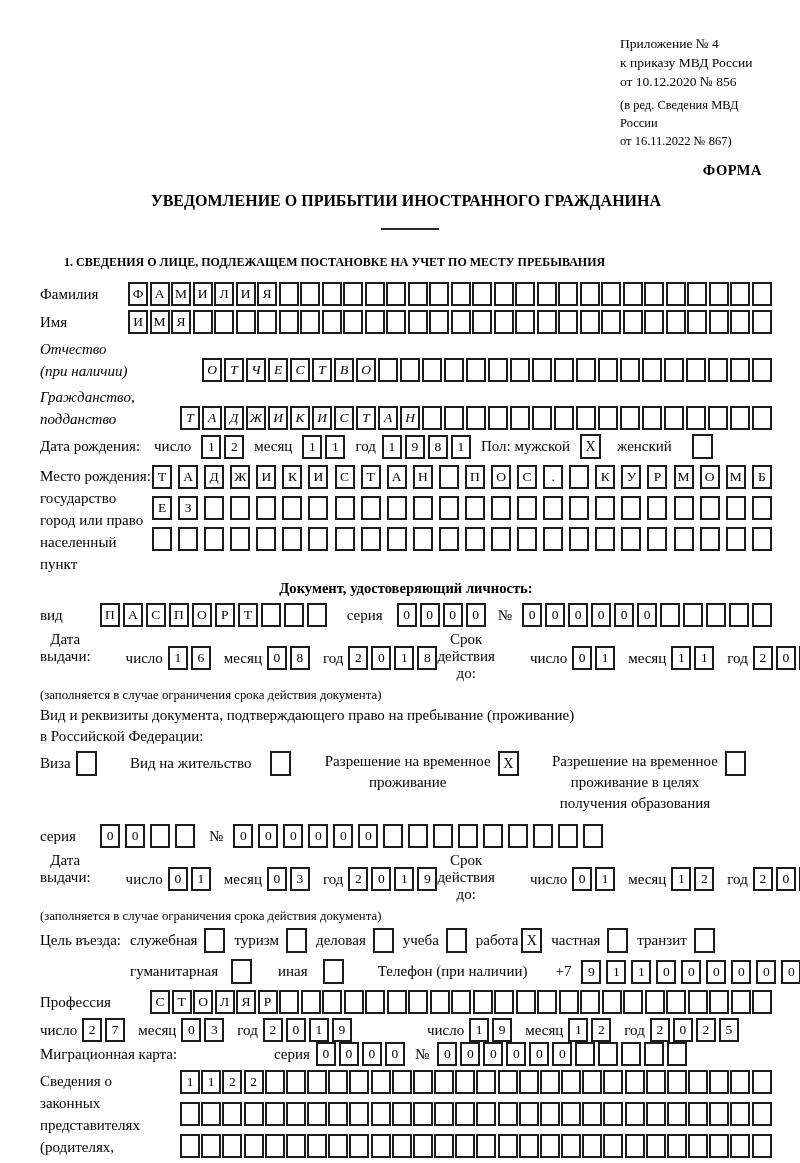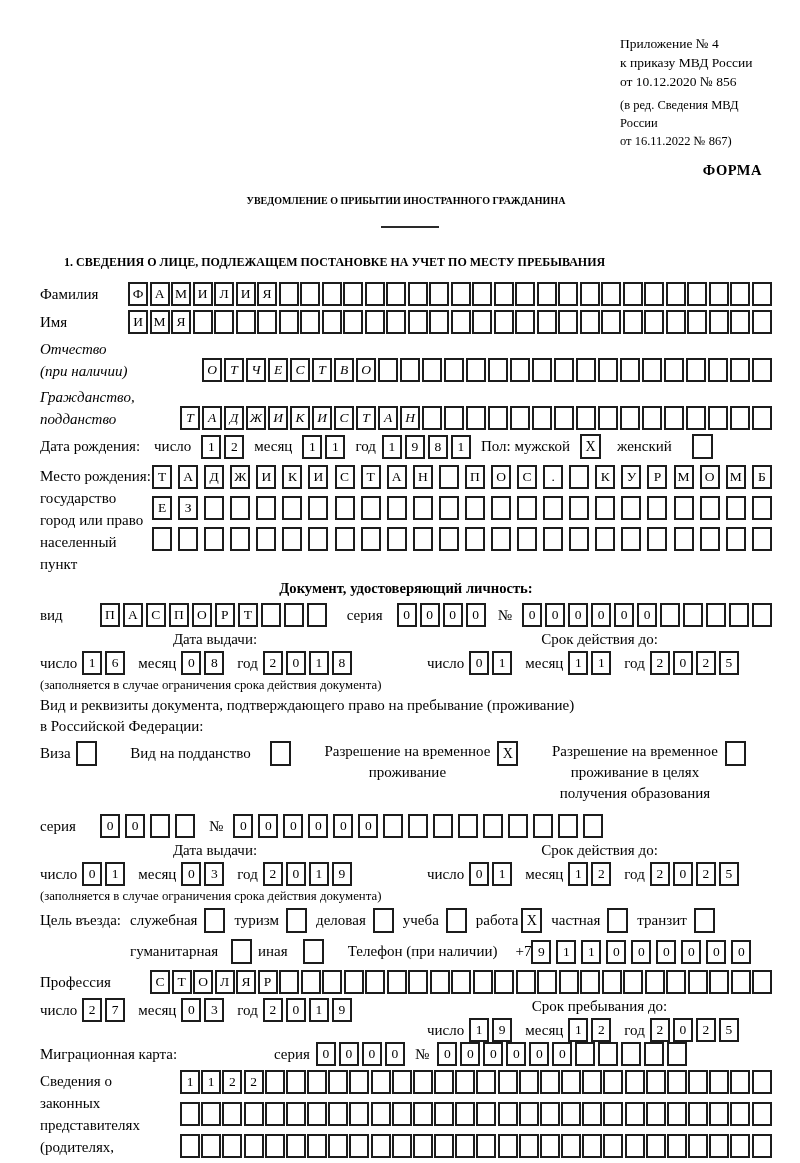--- a/index.html
+++ b/index.html
@@ -3,21 +3,21 @@
 <meta charset="utf-8">
 <style>
   html,body{margin:0;padding:0;background:#fff;}
   body{width:800px;height:1163px;overflow:hidden;color:#000;
        font-family:"Liberation Serif","DejaVu Serif",serif;font-size:15px;}
   .page{padding:34px 28px 0 40px;box-sizing:border-box;width:800px;}
 
   .ref{margin-left:580px;font-size:13.5px;line-height:19px;}
   .ref .ref2{margin-top:5px;font-size:12.5px;line-height:18px;}
   .forma{text-align:right;margin:12px 10px 0 0;font-weight:bold;font-size:14.5px;letter-spacing:.5px;}
-  .title{text-align:center;font-weight:bold;font-size:10px;line-height:24px;margin-top:10px;}
+  .title{text-align:center;font-weight:bold;font-size:16px;line-height:24px;margin-top:10px;}
   .blank{display:inline-block;width:58px;height:13px;border-bottom:2px solid #2a2a2a;margin-left:8px;}
   .sec{font-weight:bold;font-size:12px;margin:18px 0 12px 24px;white-space:nowrap;}
 
   .row{display:flex;align-items:center;margin-bottom:4px;}
   .row.top{align-items:flex-end;font-style:italic;}
   .lbl{flex:0 0 auto;}
   .w88{width:88px;}  .w140{width:140px;} .w162{width:162px;} .w110{width:110px;}
   .lbl2{line-height:22px;}
 
   .boxrow{display:flex;gap:3px;}
@@ -29,34 +29,34 @@
 
   .inline{display:flex;align-items:center;gap:8px;}
 
   .pob{display:flex;align-items:flex-start;margin-bottom:2px;}
   .pob-labels{width:112px;line-height:22px;flex:0 0 auto;}
   .pob-rows{flex:1;display:flex;flex-direction:column;gap:7px;}
 
   .dochdr{text-align:center;font-weight:bold;font-size:14.6px;margin:5px 0 6px 0;}
 
   .datepair{display:flex;justify-content:space-between;margin-top:4px;}
-  .dp-col{display:flex;flex-direction:column;}
+  .dp-col{display:flex;flex-direction:row;gap:35px;}
   .dp-c1{flex:0 0 350px;} .dp-c2{flex:0 0 345px;}
   .dp-title{text-align:center;margin-bottom:3px;}
   .dp-row{display:flex;align-items:center;gap:5px;}
   .note{text-align:left;font-size:12.8px;margin:3px 0 4px 0;}
 
   .permitrow{display:flex;align-items:flex-start;justify-content:space-between;
              padding-right:26px;margin:6px 0 10px 0;}
   .opt{display:inline-flex;align-items:center;gap:7px;}
   .opt.top{align-items:flex-start;}
   .mlabel{text-align:center;line-height:21px;}
 
   .purpose1{display:flex;align-items:center;gap:9px;margin-bottom:6px;white-space:nowrap;}
-  .purpose2{display:flex;align-items:center;margin:0 0 6px 90px;white-space:nowrap;}
+  .purpose2{display:flex;align-items:center;gap:10px;margin:0 0 6px 90px;white-space:nowrap;}
 
   .reps{display:flex;align-items:flex-start;margin-top:4px;}
   .reps-labels{width:140px;line-height:22px;flex:0 0 auto;}
   .reps-rows{flex:1;display:flex;flex-direction:column;gap:8px;}
 </style>
 </head>
 <body>
 
 <div class="page">
 
@@ -425,21 +425,21 @@
 
   <div style="margin-bottom:4px;">Вид и реквизиты документа, подтверждающего право на пребывание (проживание)</div>
   <div>в Российской Федерации:</div>
 
   <div class="permitrow">
     <span class="opt">
       <span>Виза</span>
       <span class="chk" style="margin-left:-2px;"></span>
     </span>
     <span class="opt">
-      <span>Вид на подданство</span>
+      <span>Вид на жительство</span>
       <span class="chk" style="margin-left:12px;"></span>
     </span>
     <span class="opt top">
       <span class="mlabel">
         <div>Разрешение на временное</div>
         <div>проживание</div>
       </span>
       <span class="chk">X</span>
     </span>
     <span class="opt top">
@@ -558,21 +558,21 @@
       <span>транзит</span>
       <span class="chk"></span>
     </span>
   </div>
 
   <div class="purpose2">
     <span class="opt">
       <span>гуманитарная</span>
       <span class="chk" style="margin-left:6px;"></span>
     </span>
-    <span class="opt" style="margin-left:6px;">
+    <span class="opt" style="margin-left:16px;">
       <span>иная</span>
       <span class="chk" style="margin-left:8px;"></span>
     </span>
     <span style="margin-left:24px;">Телефон (при наличии)</span>
     <span style="margin-left:18px;">+7</span>
     <div class="boxrow" style="gap:5px;">
         <div class="cbox">9</div>
         <div class="cbox">1</div>
         <div class="cbox">1</div>
         <div class="cbox">0</div>
@@ -635,21 +635,20 @@
         <span style="margin-left:8px;">год</span>
         <div class="boxrow">
             <div class="cbox">2</div>
             <div class="cbox">0</div>
             <div class="cbox">1</div>
             <div class="cbox">9</div>
           </div>
       </div>
     </div>
     <div class="dp-col dp-c2">
-      <div class="dp-title">Срок пребывания до:</div>
       <div class="dp-row">
         <span>число</span>
         <div class="boxrow">
             <div class="cbox">1</div>
             <div class="cbox">9</div>
           </div>
         <span style="margin-left:8px;">месяц</span>
         <div class="boxrow">
             <div class="cbox">1</div>
             <div class="cbox">2</div>

